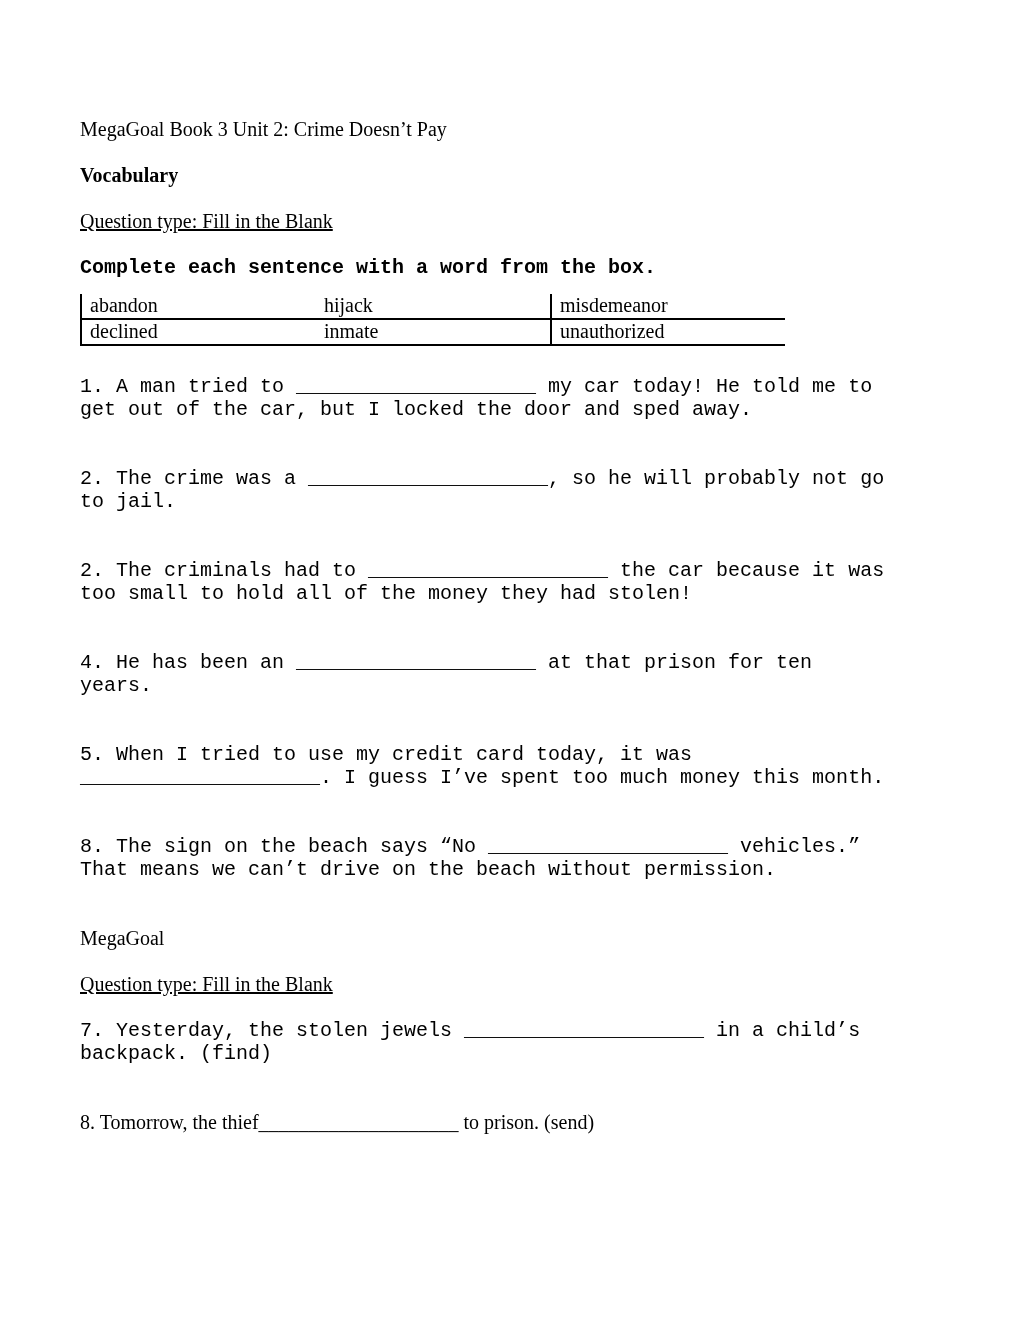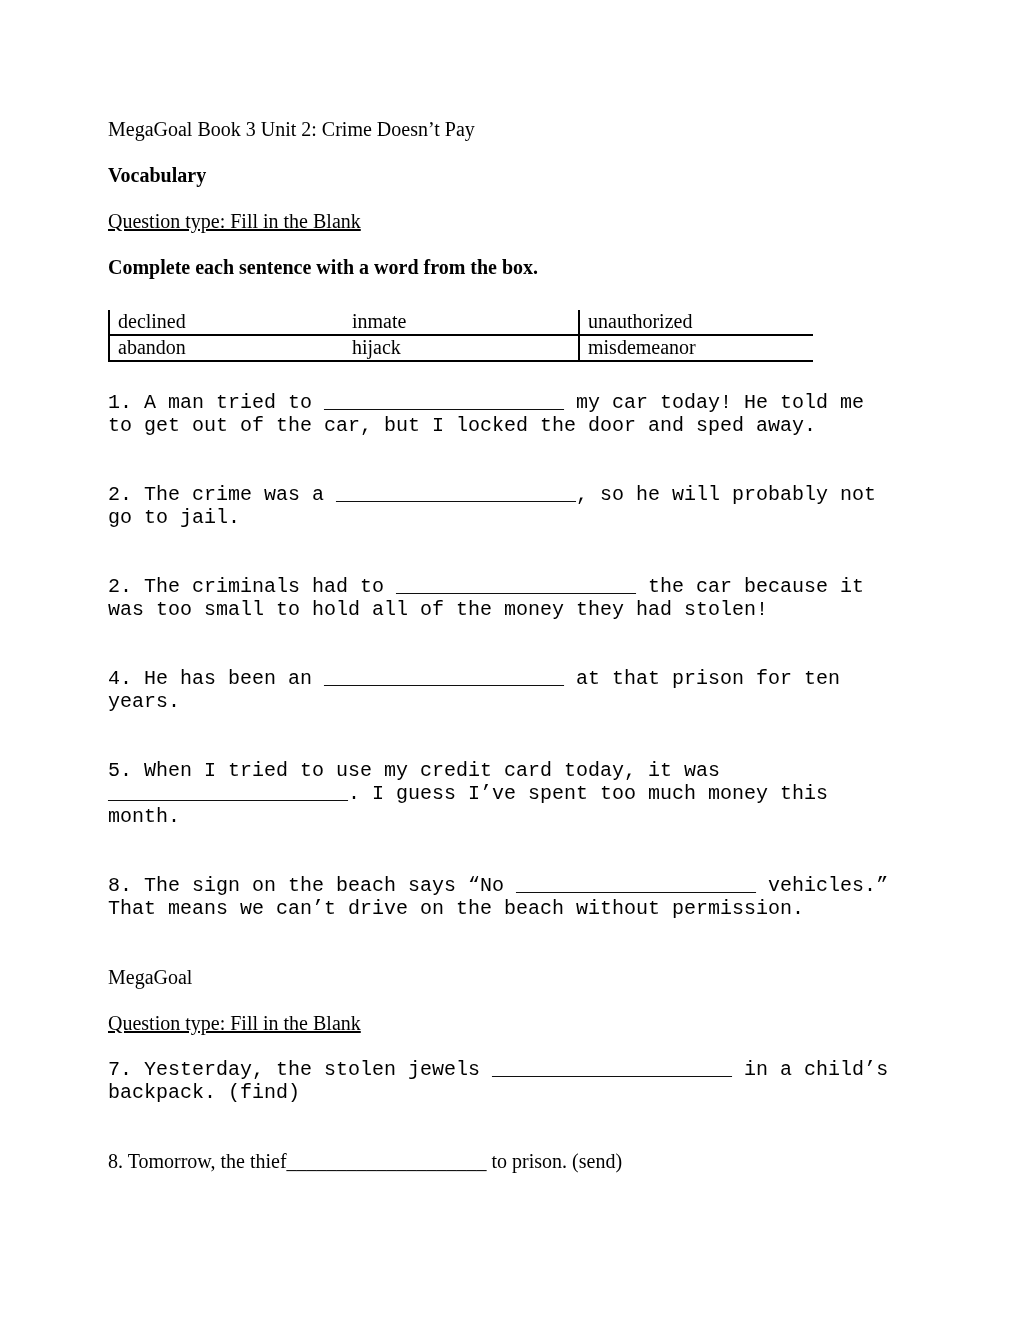--- a/index.html
+++ b/index.html
@@ -13,29 +13,29 @@
     font-family: "Liberation Serif", "DejaVu Serif", serif;
     font-size: 20px;
     line-height: 23px;
     color: #000000;
     overflow: hidden;
   }
   .page {
     box-sizing: border-box;
     width: 1020px;
     height: 1320px;
-    padding: 118px 130px 0 108px;
+    padding: 118px 130px 0 80px;
   }
   p {
     margin: 0 0 23px 0;
   }
   .bold { font-weight: bold; }
   .underline { text-decoration: underline; }
   .q { margin-bottom: 46px; font-family: Liberation Mono, monospace; }          
-  .mb-31 { margin-bottom: 31px; }      
+  .mb-31 { margin-bottom: 15px; font-family: Liberation Mono, monospace; }      
   table.word-box {
     border-collapse: collapse;
     table-layout: fixed;
     width: 704px;
     margin: 0 0 29px 0;
   }
   table.word-box td {
     padding: 0 4px 1px 8px;
     border-bottom: 2px solid #000;     
     font-size: 20px;
@@ -61,28 +61,28 @@
   <p class="bold mb-31">Complete each sentence with a word from the box.</p>
 
   <table class="word-box">
     <colgroup>
       <col style="width:235px">
       <col style="width:235px">
       <col style="width:234px">
     </colgroup>
     <tbody>
       <tr>
+        <td class="bl">abandon</td>
+        <td>hijack</td>
+        <td class="bl">misdemeanor</td>
+      </tr>
+      <tr>
         <td class="bl">declined</td>
         <td>inmate</td>
         <td class="bl">unauthorized</td>
-      </tr>
-      <tr>
-        <td class="bl">abandon</td>
-        <td>hijack</td>
-        <td class="bl">misdemeanor</td>
       </tr>
     </tbody>
   </table>
 
   <p class="q">1. A man tried to ____________________ my car today! He told me to get out of the car, but I locked the door and sped away.</p>
   <p class="q">2. The crime was a ____________________, so he will probably not go to jail.</p>
   <p class="q">2. The criminals had to ____________________ the car because it was too small to hold all of the money they had stolen!</p>
   <p class="q">4. He has been an ____________________ at that prison for ten years.</p>
   <p class="q">5. When I tried to use my credit card today, it was ____________________. I guess I’ve spent too much money this month.</p>
   <p class="q">8. The sign on the beach says “No ____________________ vehicles.” That means we can’t drive on the beach without permission.</p>

